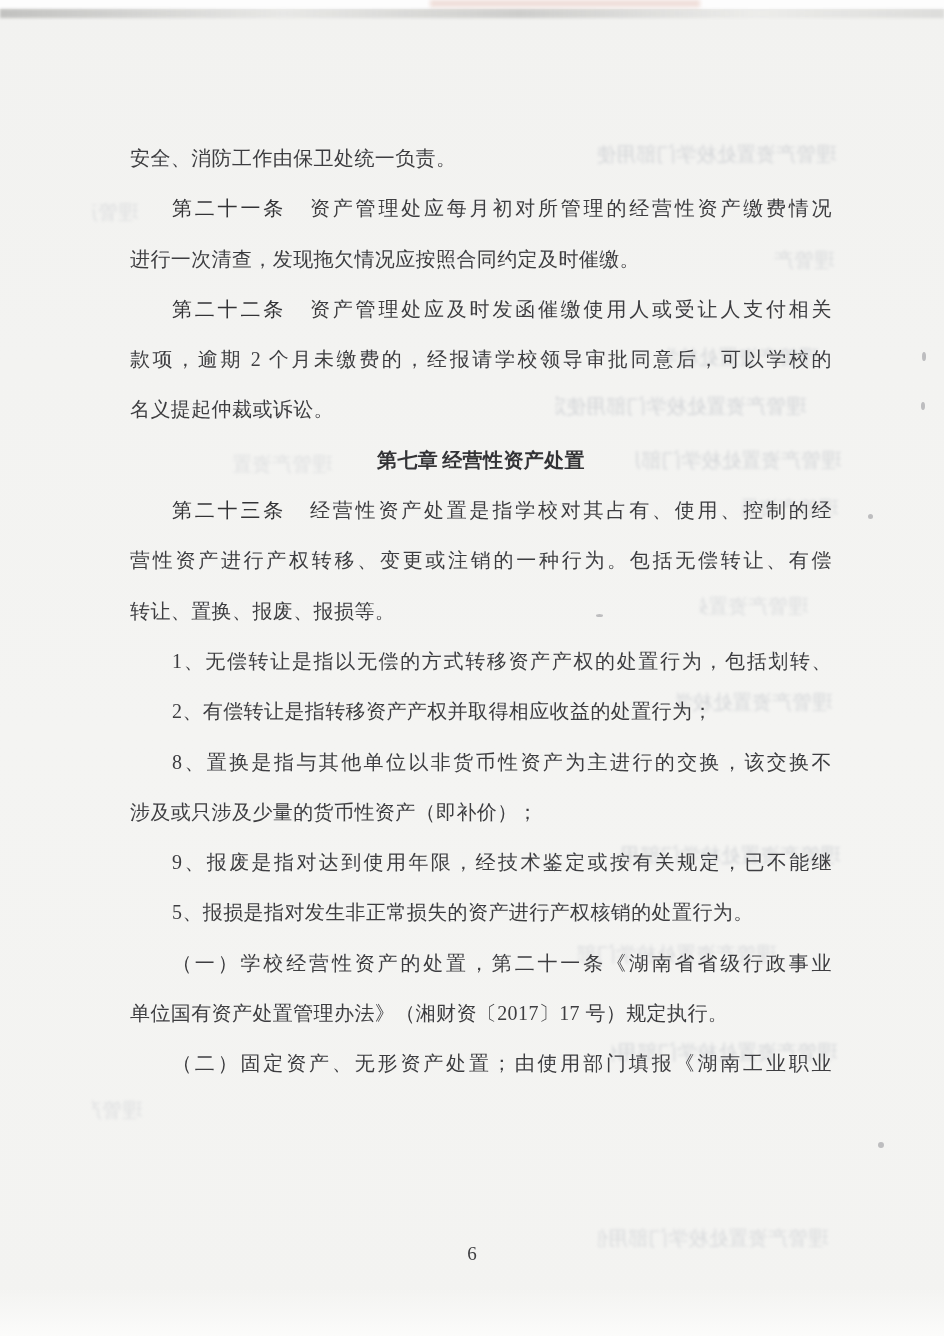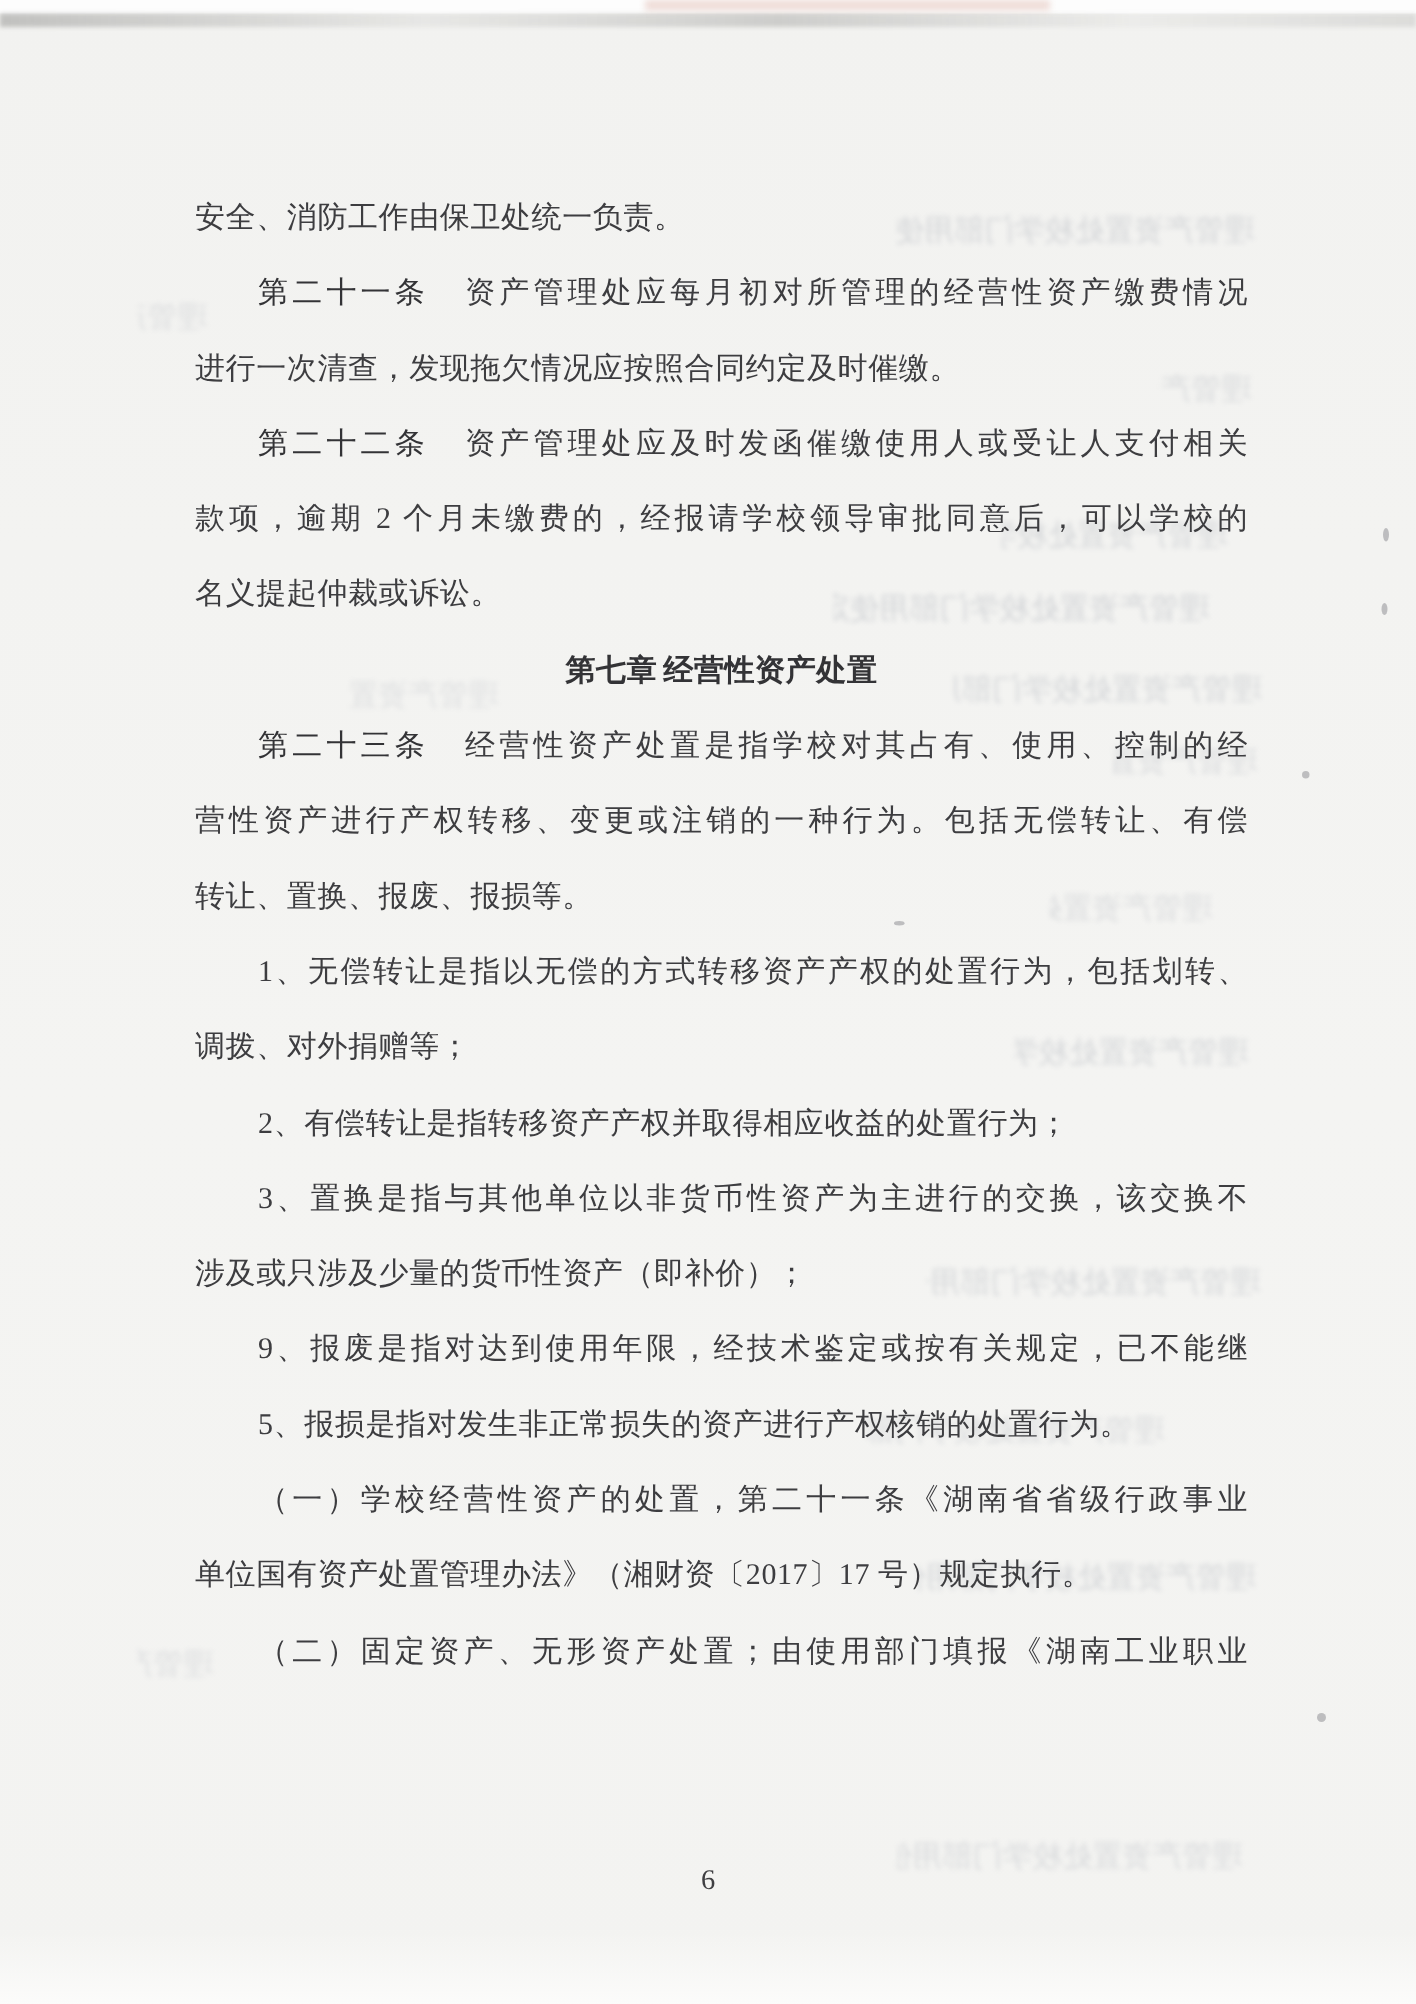--- a/index.html
+++ b/index.html
@@ -21,21 +21,21 @@
       rgba(145,145,143,.50) 0%, rgba(205,205,203,.28) 30%,
       rgba(155,155,153,.42) 55%, rgba(215,215,213,.22) 80%, rgba(170,170,168,.30) 100%);
     filter: blur(1.4px);
   }
   .scan-top-pink { position: absolute; top: 0; left: 430px; width: 270px; height: 7px;
     background: rgba(214,162,150,.35); filter: blur(2px); }
   .bottom-fade { position: absolute; bottom: 0; left: 0; right: 0; height: 48px;
     background: linear-gradient(rgba(255,255,255,0), rgba(252,252,251,.95)); }
 
   
-  .textcol { position: absolute; left: 130px; top: 120px; width: 702px; }
+  .textcol { position: absolute; left: 130px; top: 133px; width: 702px; }
   .row {
     height: 50.3px;
     line-height: 50.3px;
     font-size: 20px;
     letter-spacing: 0.4px;
   }
   .row.indent { padding-left: 42px; }
   .row.just { text-align: justify; text-align-last: justify; }
   .art { font-weight: normal; color: #333336; margin-right: 24px; }
   .chapter { font-weight: bold; text-align: center; color: #333336; }
@@ -110,25 +110,24 @@
     <div class="row chapter"><span class="chapter-label">第七章</span><span class="chapter-title">经营性资产处置</span></div>
 
     <div class="row indent just"><span class="art">第二十三条</span><span>经营性资产处置是指学校对其占有、使用、控制的经</span></div>
 
     <div class="row just"><span>营性资产进行产权转移、变更或注销的一种行为。包括无偿转让、有偿</span></div>
 
     <div class="row"><span>转让、置换、报废、报损等。</span></div>
 
     <div class="row indent just"><span>1、无偿转让是指以无偿的方式转移资产产权的处置行为，包括划转、</span></div>
 
-    <div class="row"><span>调拨、对外捐赠等；</span></div>
 
     <div class="row indent"><span>2、有偿转让是指转移资产产权并取得相应收益的处置行为；</span></div>
 
-    <div class="row indent just"><span>3、置换是指与其他单位以非货币性资产为主进行的交换，该交换不</span></div>
+    <div class="row indent just"><span>8、置换是指与其他单位以非货币性资产为主进行的交换，该交换不</span></div>
 
     <div class="row"><span>涉及或只涉及少量的货币性资产（即补价）；</span></div>
 
     <div class="row indent just"><span>9、报废是指对达到使用年限，经技术鉴定或按有关规定，已不能继</span></div>
 
 
     <div class="row indent"><span>5、报损是指对发生非正常损失的资产进行产权核销的处置行为。</span></div>
 
 
     <div class="row indent just"><span>（一）学校经营性资产的处置，第二十一条《湖南省省级行政事业</span></div>

